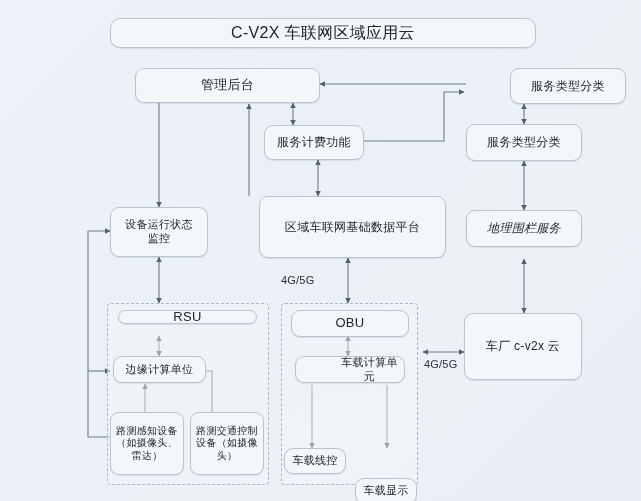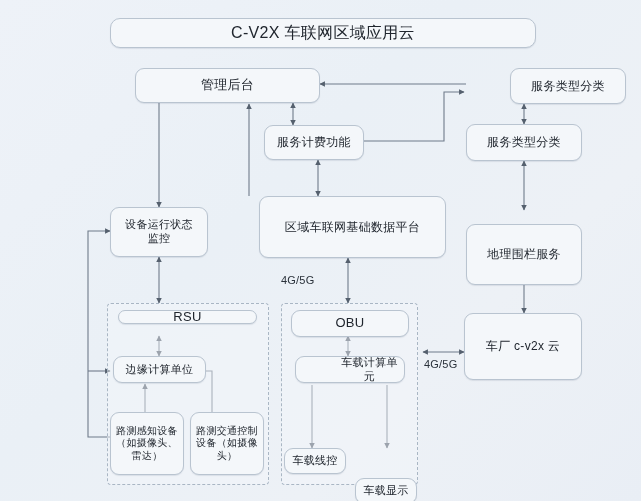--- a/index.html
+++ b/index.html
@@ -135,21 +135,21 @@
 
   <div class="node mid" style="left:466px; top:124px; width:116px; height:37px;">服务类型分类</div>
 
   <div class="node sm" style="left:110px; top:207px; width:98px; height:50px; flex-direction:column;">
     <span>设备运行状态</span>
     <span>监控</span>
   </div>
 
   <div class="node mid" style="left:230px; top:196px; width:187px; height:62px;margin-left:29px;">区域车联网基础数据平台</div>
 
-  <div class="node mid" style="left:466px; top:224px; width:116px; height:61px;">地理围栏服务</div>
+  <div class="node mid" style="left:466px; top:210px; width:116px; height:37px;font-style:italic;">地理围栏服务</div>
 
   <div class="node big" style="left:118px; top:310px; width:139px; height:14px;">RSU</div>
 
   <div class="node big" style="left:291px; top:310px; width:118px; height:27px;">OBU</div>
 
   <div class="node sm" style="left:113px; top:356px; width:93px; height:27px;">边缘计算单位</div>
 
   <div class="node sm" style="left:295px; top:356px; width:110px; height:27px;padding-left:43px;">车载计算单元</div>
 
   <div class="node xs" style="left:110px; top:412px; width:74px; height:63px;">路测感知设备（如摄像头、雷达）</div>

